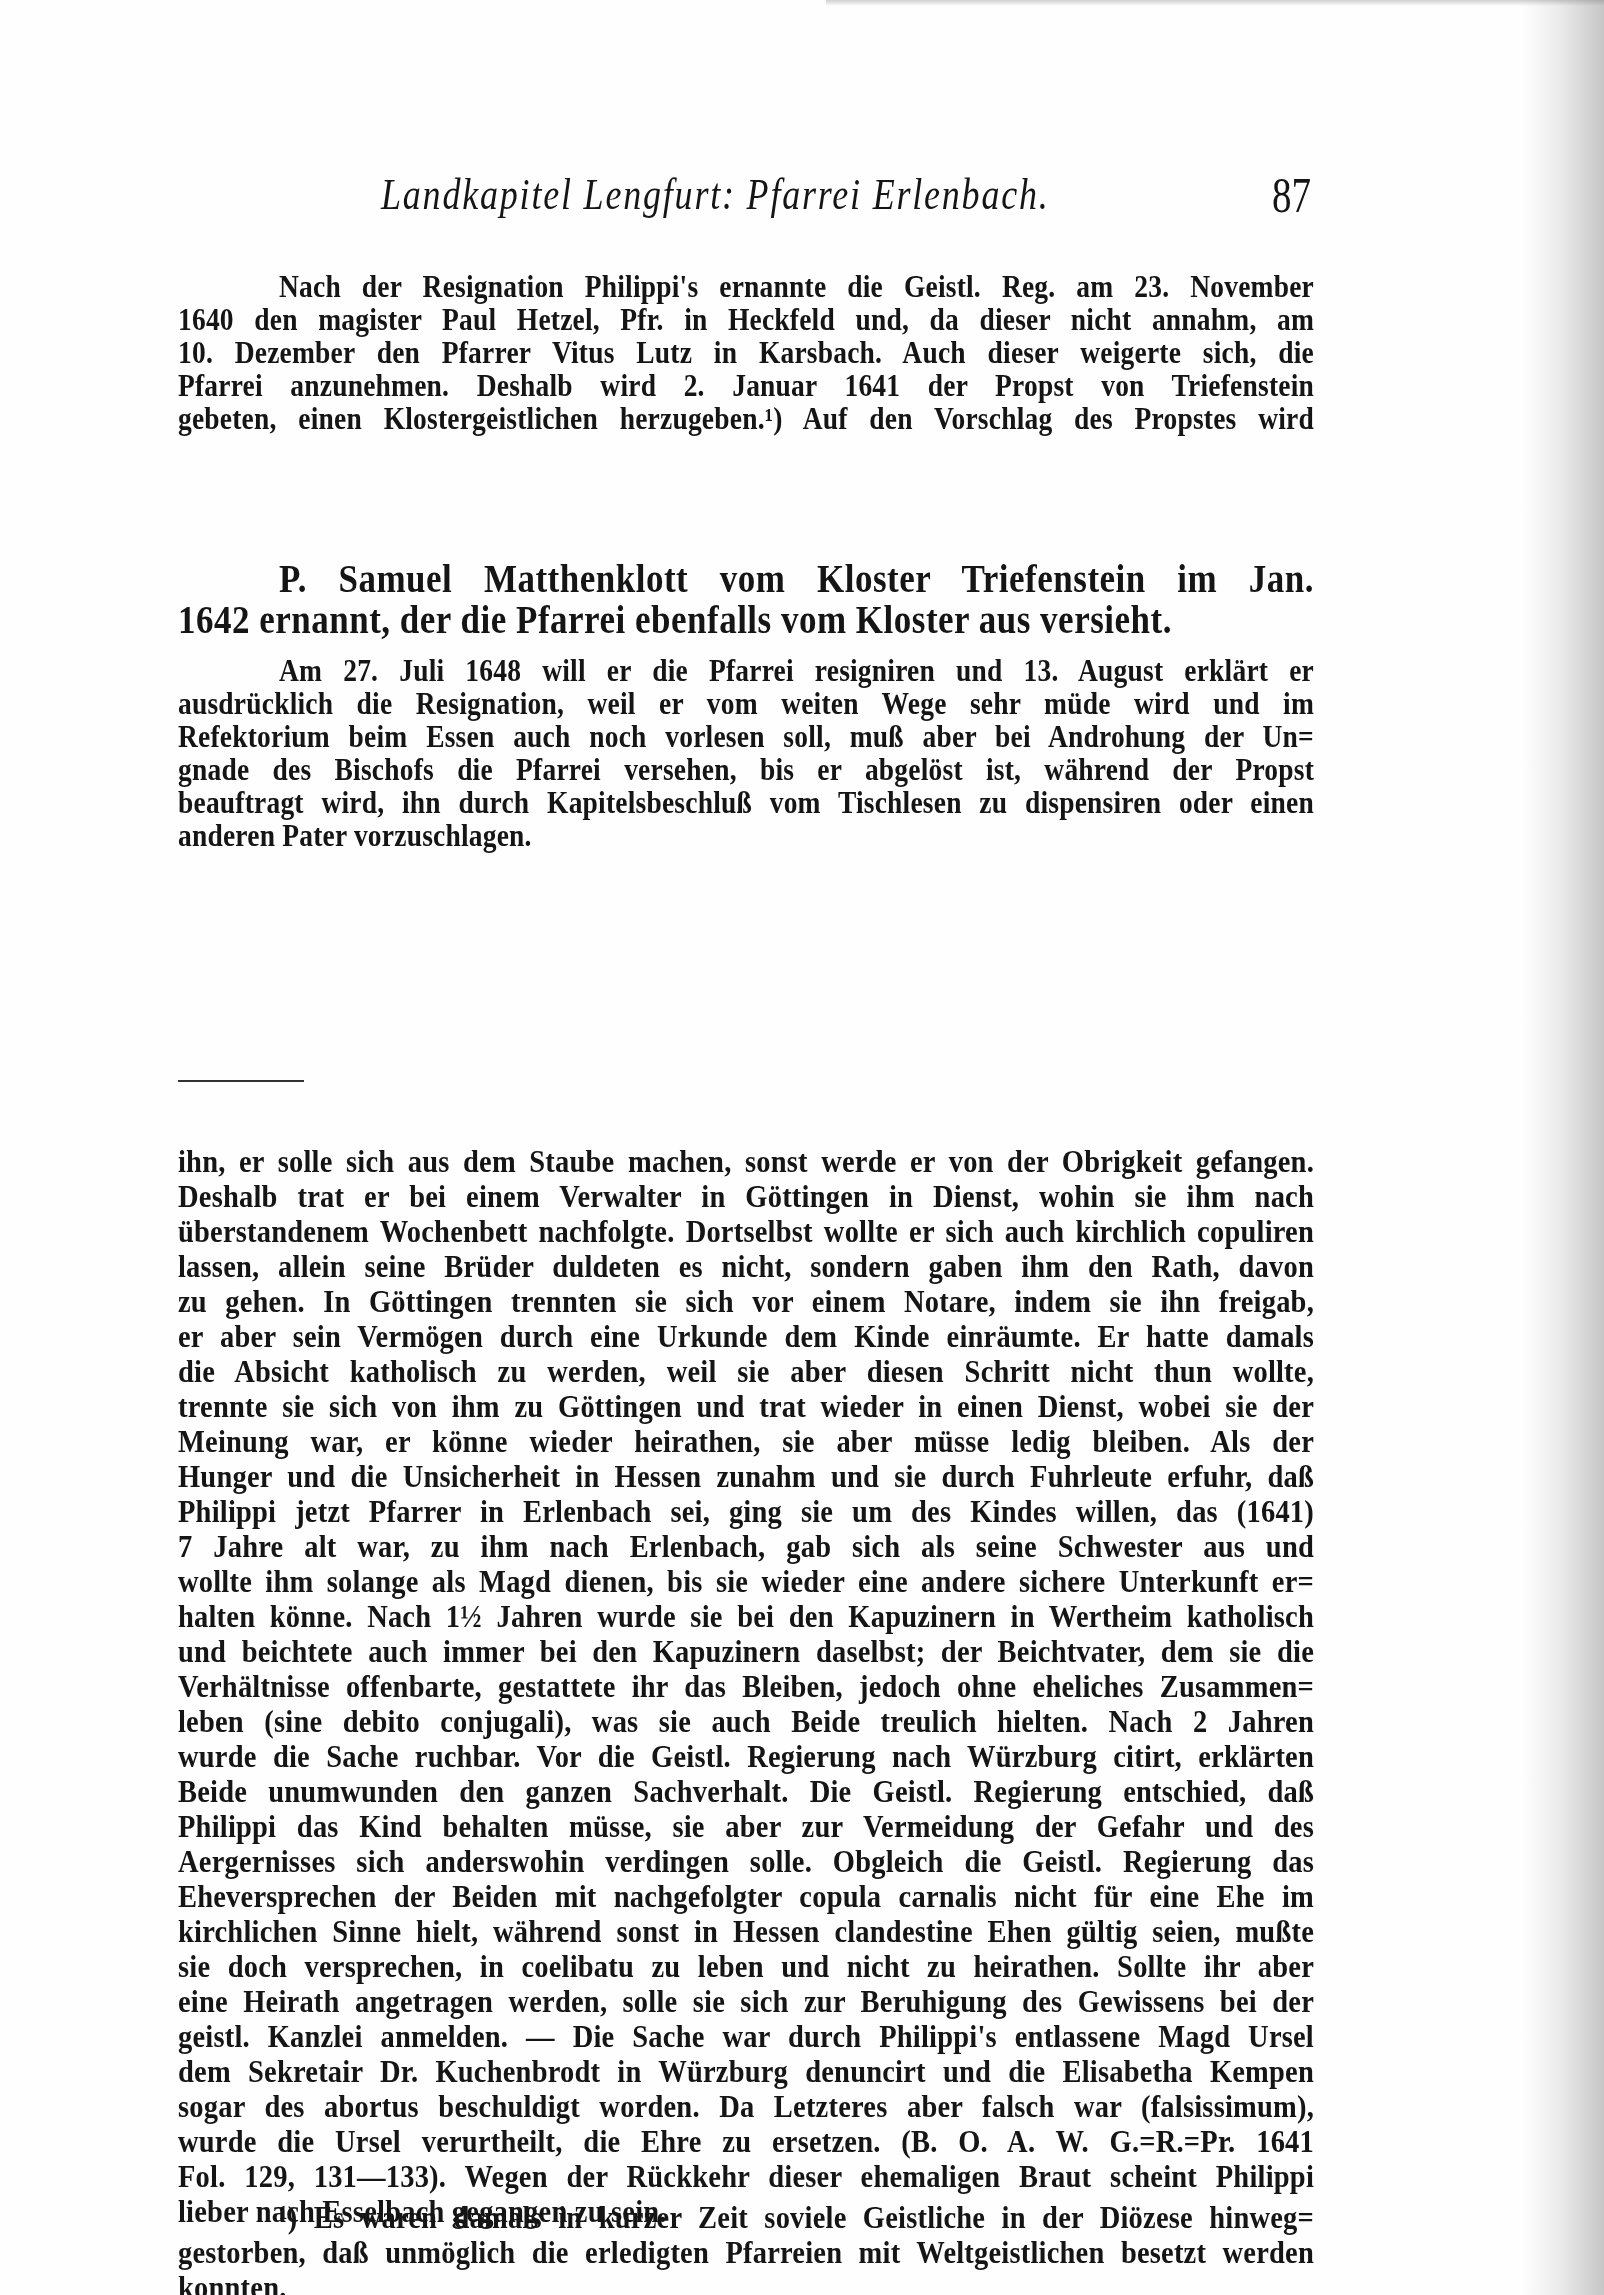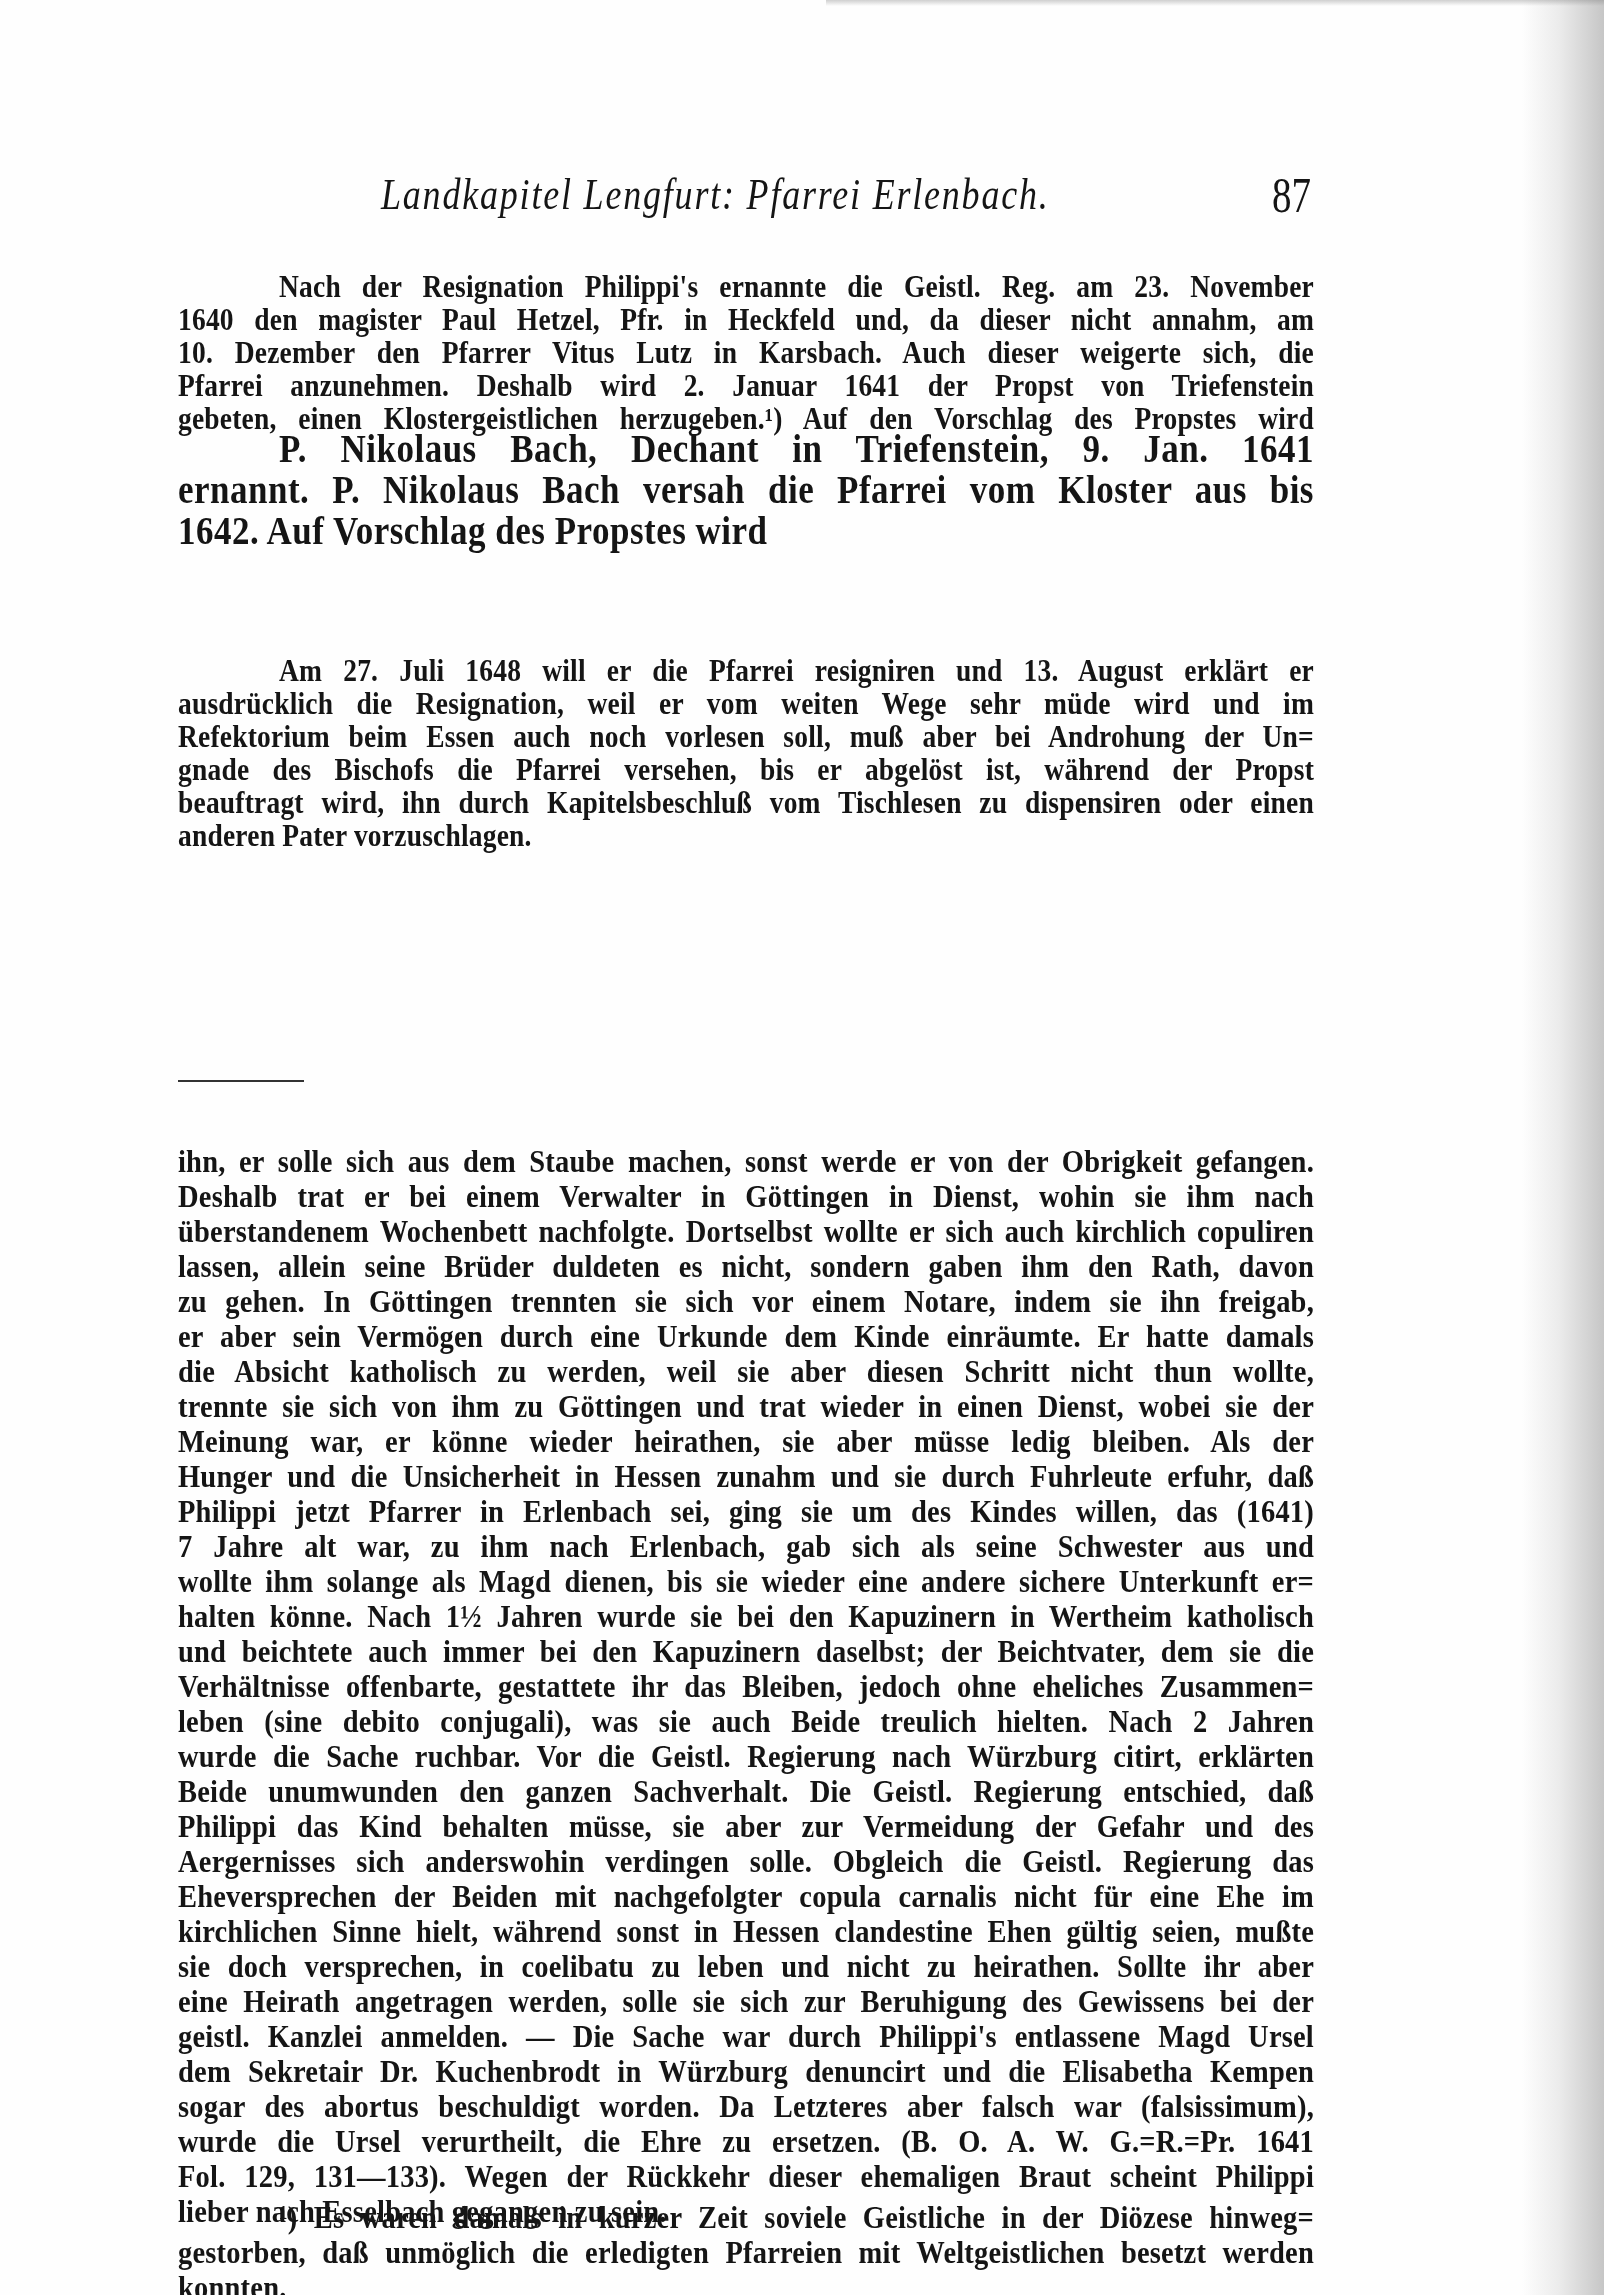--- a/index.html
+++ b/index.html
@@ -48,26 +48,25 @@
   <div class="page-number">87</div>
 
   <div class="block body-text" style="top:270px">
     <span class="line indent">Nach der Resignation Philippi's ernannte die Geistl. Reg. am 23. November</span>
     <span class="line">1640 den magister Paul Hetzel, Pfr. in Heckfeld und, da dieser nicht annahm, am</span>
     <span class="line">10. Dezember den Pfarrer Vitus Lutz in Karsbach. Auch dieser weigerte sich, die</span>
     <span class="line">Pfarrei anzunehmen. Deshalb wird 2. Januar 1641 der Propst von Triefenstein</span>
     <span class="line">gebeten, einen Klostergeistlichen herzugeben.¹) Auf den Vorschlag des Propstes wird</span>
   </div>
 
-  <div class="block entry" style="top:429px">
-    <span class="line indent">P. Nikolaus Bach, Dechant in Triefenstein, 9. Jan. 1641</span>
-    <span class="line">ernannt. P. Nikolaus Bach versah die Pfarrei vom Kloster aus bis</span>
-    <span class="line last">1642. Auf Vorschlag des Propstes wird</span>
+
+  <div class="block entry" style="top:559px">
+    <span class="line indent">P. Samuel Matthenklott vom Kloster Triefenstein im Jan.</span>
+    <span class="line last">1642 ernannt, der die Pfarrei ebenfalls vom Kloster aus versieht.</span>
   </div>
-
 
   <div class="block body-text" style="top:654px">
     <span class="line indent">Am 27. Juli 1648 will er die Pfarrei resigniren und 13. August erklärt er</span>
     <span class="line">ausdrücklich die Resignation, weil er vom weiten Wege sehr müde wird und im</span>
     <span class="line">Refektorium beim Essen auch noch vorlesen soll, muß aber bei Androhung der Un=</span>
     <span class="line">gnade des Bischofs die Pfarrei versehen, bis er abgelöst ist, während der Propst</span>
     <span class="line">beauftragt wird, ihn durch Kapitelsbeschluß vom Tischlesen zu dispensiren oder einen</span>
     <span class="line last">anderen Pater vorzuschlagen.</span>
   </div>
 

